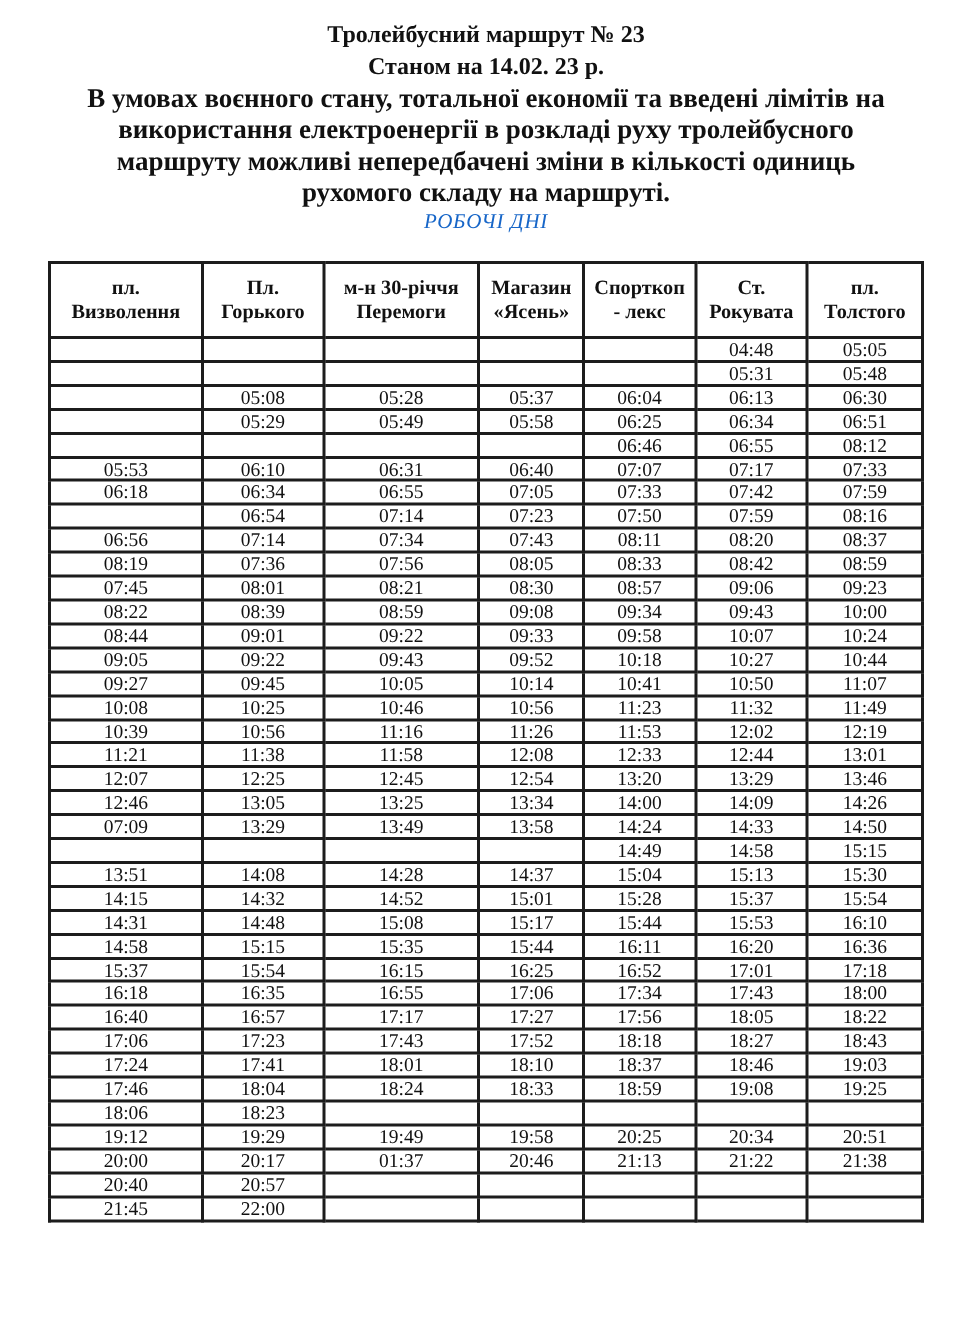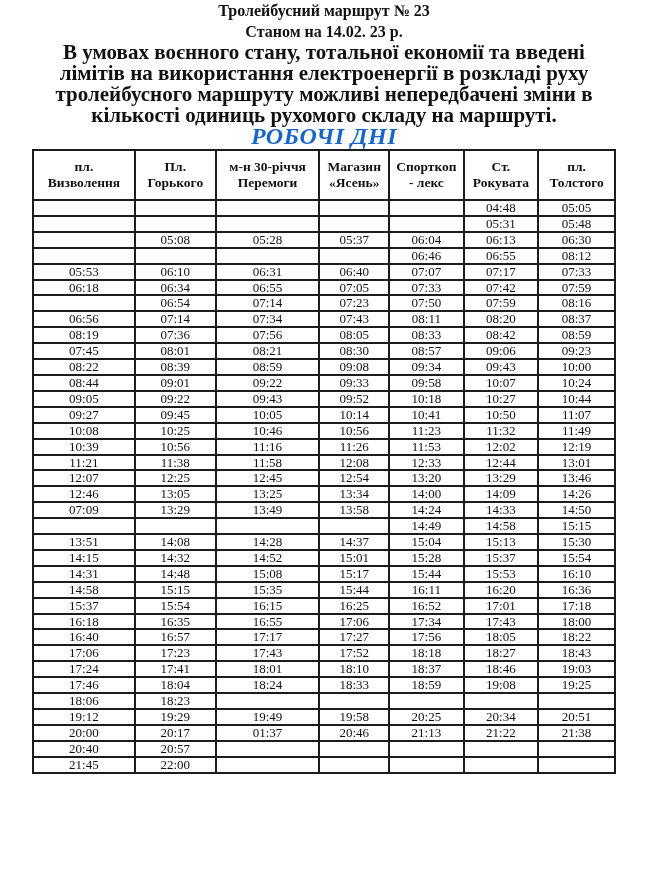--- a/index.html
+++ b/index.html
@@ -10,51 +10,51 @@
   body {
     width: 648px;
     height: 890px;
     font-family: "Liberation Serif", "DejaVu Serif", serif;
     color: #111;
     overflow: hidden;
   }
   .page {
     width: 648px;
     box-sizing: border-box;
-    padding-top: 0;
+    padding-top: 13px;
   }
   .header-block {
     text-align: center;
     font-weight: bold;
   }
   .title-line {
     font-size: 16px;
     line-height: 21px;
   }
   .notice {
     width: 560px;
     margin: 0 auto;
-    font-size: 21px;
+    font-size: 18px;
     line-height: 21px;
     text-align: center;
     font-weight: bold;
   }
   .schedule-type {
-    font-size: 24px;
+    font-size: 14px;
     line-height: 18px;
-    font-weight: bold;
+    font-weight: normal;
     font-style: italic;
     color: var(--accent-blue, #1766c8);
     letter-spacing: 0.5px;
     margin-top: 1px;
     margin-bottom: 0px;
   }
   table.timetable {
     width: 584px;
-    margin: 4px auto;
+    margin: 16px auto;
     border-collapse: collapse;
     table-layout: fixed;
   }
   table.timetable th, table.timetable td {
     border: 2px solid #1c1c1c;
     padding: 0;
     text-align: center;
     vertical-align: middle;
     overflow: hidden;
   }
@@ -145,20 +145,29 @@
           <td class="shade-blue"></td>
           <td>05:08</td>
           <td>05:28</td>
           <td>05:37</td>
           <td>06:04</td>
           <td>06:13</td>
           <td>06:30</td>
         </tr>
         <tr>
           <td class="shade-blue"></td>
+          <td>05:29</td>
+          <td>05:49</td>
+          <td>05:58</td>
+          <td>06:25</td>
+          <td>06:34</td>
+          <td>06:51</td>
+        </tr>
+        <tr>
+          <td class="shade-blue"></td>
           <td class="shade-blue"></td>
           <td class="shade-blue"></td>
           <td class="shade-blue"></td>
           <td>06:46</td>
           <td>06:55</td>
           <td>08:12</td>
         </tr>
         <tr>
           <td>05:53</td>
           <td>06:10</td>

